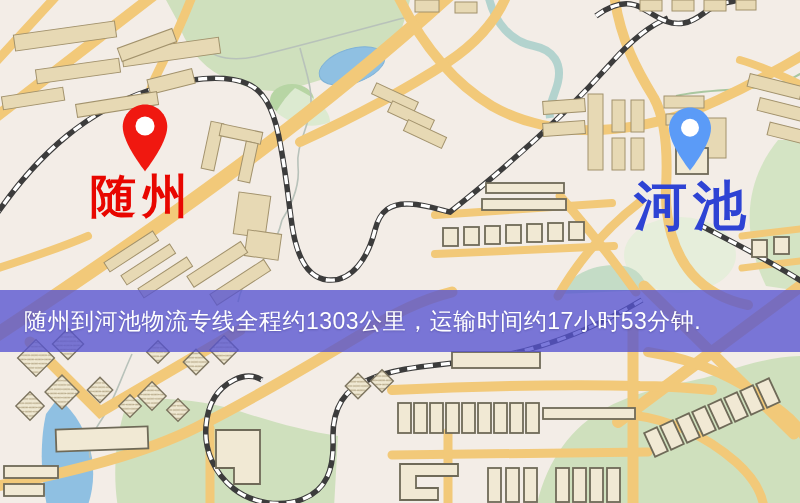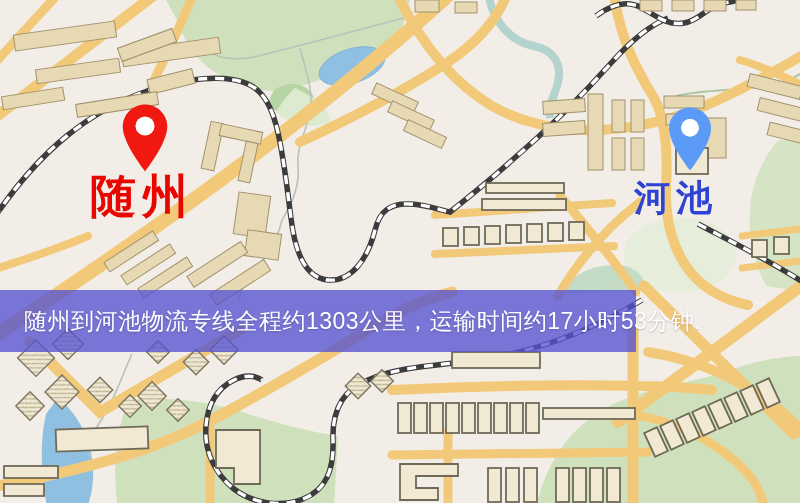--- a/index.html
+++ b/index.html
@@ -10,23 +10,23 @@
   }
   .map{position:absolute;left:0;top:0;width:800px;height:503px;display:block;}
   .pin{position:absolute;display:block;}
   .pin-origin{left:119px;top:103px;width:52px;height:70px;}
   .pin-dest{left:666px;top:106px;width:48px;height:66px;}
   .label{
     position:absolute;font-family:"Liberation Serif","DejaVu Serif",serif;
     font-weight:700;line-height:1;white-space:nowrap;letter-spacing:6px;
   }
   .label-origin{left:90px;top:177px;font-size:46px;}
-  .label-dest{left:634px;top:180px;font-size:36px;}
+  .label-dest{left:634px;top:180px;font-size:53px;}
   .banner{
-    position:absolute;left:0;top:290px;width:636px;height:62px;
+    position:absolute;left:0;top:290px;width:800px;height:62px;
     display:flex;align-items:center;box-sizing:border-box;padding:0 10px 0 24px;
     font-size:23px;letter-spacing:0.5px;white-space:nowrap;
     text-shadow:0 1px 2px rgba(20,20,80,0.25);
   }
   
   .grn{stroke:none;}
   .road{fill:none;stroke:#f2c979;stroke-linecap:round;}
   .railc{fill:none;stroke:#3c3c3c;stroke-width:5.5;stroke-linecap:butt;}
   .raild{fill:none;stroke:#ffffff;stroke-width:3.4;stroke-dasharray:9 8;}
   .b1{fill:#e7d9b4;stroke:#a2926c;stroke-width:1;}

